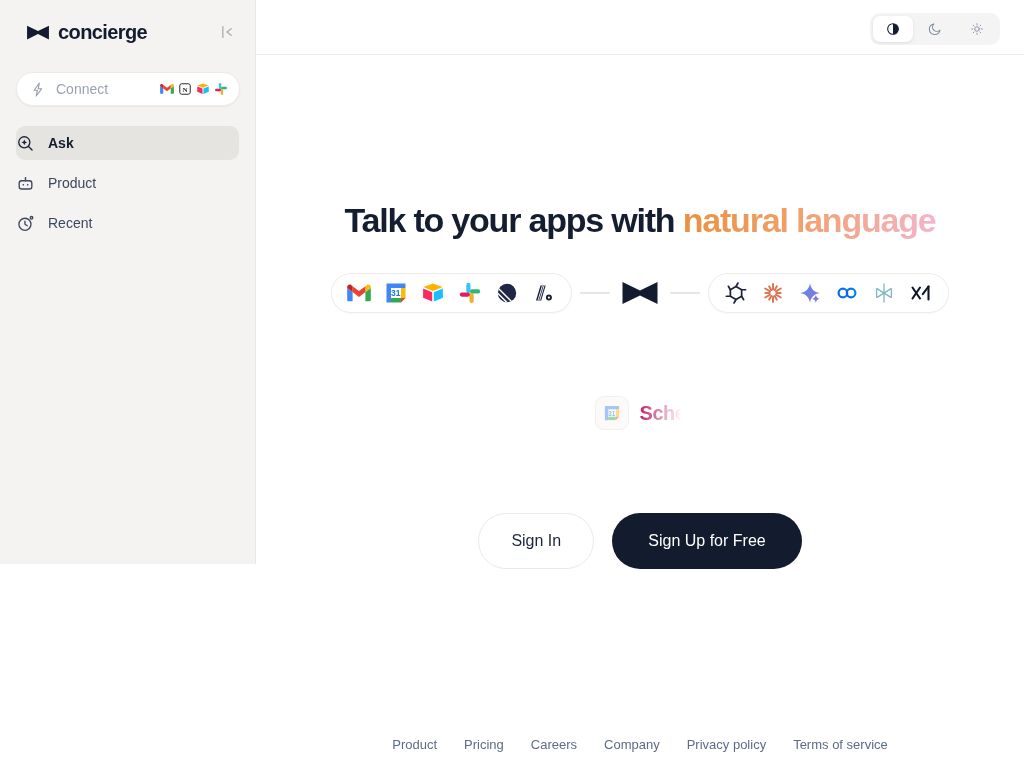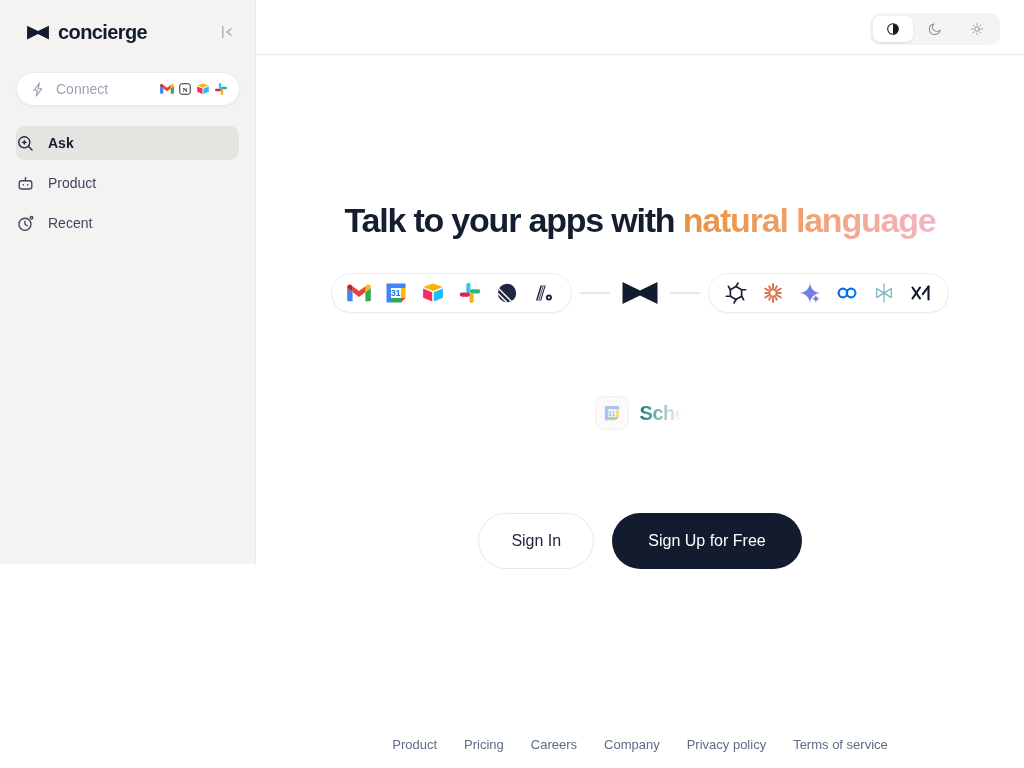--- a/index.html
+++ b/index.html
@@ -58,21 +58,21 @@
   .app-pill svg { display:block; }
   .dash { width:30px; height:2px; background:#e6e6e6; border-radius:1px; }
   .bowtie { display:flex; align-items:center; margin:0 3px; }
   .ghost-row { margin-top:83px; display:flex; align-items:center; justify-content:center; gap:11px; }
   .ghost-tile {
     width:34px; height:34px; border-radius:9px; background:#fbfaf9; border:1px solid #f1f0ee;
     display:flex; align-items:center; justify-content:center;
   }
   .ghost-tile svg { opacity:.45; }
   .ghost-text {
-    font-size:20px; font-weight:bold; color:#0f766e; letter-spacing:-0.5px;
+    font-size:20px; font-weight:bold; color:#be185d; letter-spacing:-0.5px;
     -webkit-mask-image:linear-gradient(90deg,rgba(0,0,0,.95),rgba(0,0,0,0) 92%);
     mask-image:linear-gradient(90deg,rgba(0,0,0,.95),rgba(0,0,0,0) 92%);
   }
   .cta-row { margin-top:83px; display:flex; justify-content:center; gap:18px; }
   .btn { height:56px; border-radius:28px; font-size:16px; cursor:pointer; font-family:inherit; }
   .btn-signin { width:116px; background:#fff; border:1px solid #e7e9ec; color:#1c2638; }
   .btn-signup { padding:0 36px; background:#131c2e; border:none; color:#fff; }
   .footer {
     position:absolute; left:0; right:0; bottom:16px;
     display:flex; justify-content:center; gap:27px;

